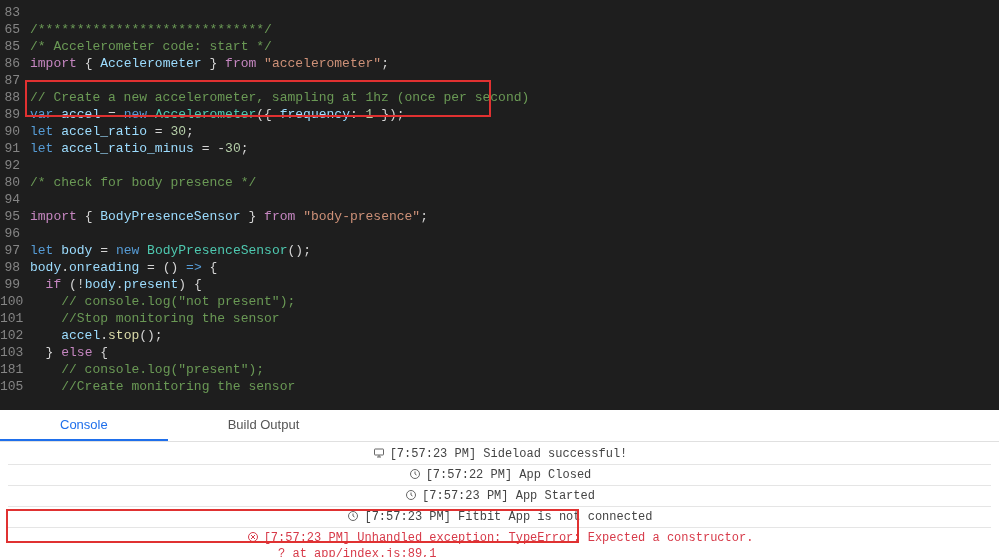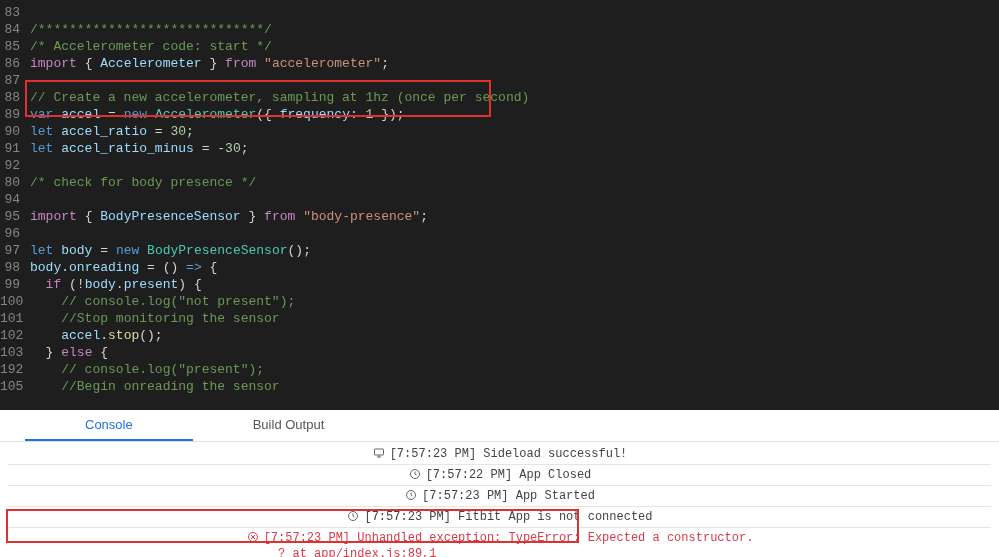--- a/index.html
+++ b/index.html
@@ -63,21 +63,20 @@
     flex-direction: column;
     font-family: "Segoe UI", Arial, sans-serif;
     color: #333;
     position: relative;
   }
   .tabs {
     display: flex;
     height: 32px;
     border-bottom: 1px solid #e0e0e0;
     align-items: stretch;
-    padding-left: 25px;
   }
   .tab {
     padding: 0 60px;
     display: flex;
     align-items: center;
     font-size: 13px;
     color: #555;
     cursor: pointer;
     border-bottom: 2px solid transparent;
   }
@@ -125,42 +124,42 @@
     border-top: 1px solid #e5e5e5;
     margin: 0;
   }
 </style>
 </head>
 <body>
 
 <div class="editor" id="editor">
   <div class="highlight-red" id="hl1" style="top: 80px; left: 25px; width: 466px; height: 37px;"></div>
 <div class="code-line"><span class="gutter">83</span><span class="code"></span></div>
-    <div class="code-line"><span class="gutter">84</span><span class="code"><span class="tok-comment">/*****************************/</span></span></div>
+    <div class="code-line"><span class="gutter">65</span><span class="code"><span class="tok-comment">/*****************************/</span></span></div>
     <div class="code-line"><span class="gutter">85</span><span class="code"><span class="tok-comment">/* Accelerometer code: start */</span></span></div>
     <div class="code-line"><span class="gutter">86</span><span class="code"><span class="tok-keyword">import</span><span class="tok-plain"> </span><span class="tok-punct">{ </span><span class="tok-ident">Accelerometer</span><span class="tok-punct"> }</span><span class="tok-plain"> </span><span class="tok-keyword">from</span><span class="tok-plain"> </span><span class="tok-string">"accelerometer"</span><span class="tok-punct">;</span></span></div>
     <div class="code-line"><span class="gutter">87</span><span class="code"></span></div>
     <div class="code-line"><span class="gutter">88</span><span class="code"><span class="tok-comment">// Create a new accelerometer, sampling at 1hz (once per second)</span></span></div>
     <div class="code-line"><span class="gutter">89</span><span class="code"><span class="tok-declare">var</span><span class="tok-plain"> </span><span class="tok-ident">accel</span><span class="tok-plain"> </span><span class="tok-punct">=</span><span class="tok-plain"> </span><span class="tok-declare">new</span><span class="tok-plain"> </span><span class="tok-class">Accelerometer</span><span class="tok-punct">({ </span><span class="tok-ident">frequency</span><span class="tok-punct">:</span><span class="tok-plain"> </span><span class="tok-number">1</span><span class="tok-punct"> });</span></span></div>
     <div class="code-line"><span class="gutter">90</span><span class="code"><span class="tok-declare">let</span><span class="tok-plain"> </span><span class="tok-ident">accel_ratio</span><span class="tok-plain"> </span><span class="tok-punct">=</span><span class="tok-plain"> </span><span class="tok-number">30</span><span class="tok-punct">;</span></span></div>
     <div class="code-line"><span class="gutter">91</span><span class="code"><span class="tok-declare">let</span><span class="tok-plain"> </span><span class="tok-ident">accel_ratio_minus</span><span class="tok-plain"> </span><span class="tok-punct">=</span><span class="tok-plain"> </span><span class="tok-punct">-</span><span class="tok-number">30</span><span class="tok-punct">;</span></span></div>
     <div class="code-line"><span class="gutter">92</span><span class="code"></span></div>
     <div class="code-line"><span class="gutter">80</span><span class="code"><span class="tok-comment">/* check for body presence */</span></span></div>
     <div class="code-line"><span class="gutter">94</span><span class="code"></span></div>
     <div class="code-line"><span class="gutter">95</span><span class="code"><span class="tok-keyword">import</span><span class="tok-plain"> </span><span class="tok-punct">{ </span><span class="tok-ident">BodyPresenceSensor</span><span class="tok-punct"> }</span><span class="tok-plain"> </span><span class="tok-keyword">from</span><span class="tok-plain"> </span><span class="tok-string">"body-presence"</span><span class="tok-punct">;</span></span></div>
     <div class="code-line"><span class="gutter">96</span><span class="code"></span></div>
     <div class="code-line"><span class="gutter">97</span><span class="code"><span class="tok-declare">let</span><span class="tok-plain"> </span><span class="tok-ident">body</span><span class="tok-plain"> </span><span class="tok-punct">=</span><span class="tok-plain"> </span><span class="tok-declare">new</span><span class="tok-plain"> </span><span class="tok-class">BodyPresenceSensor</span><span class="tok-punct">();</span></span></div>
     <div class="code-line"><span class="gutter">98</span><span class="code"><span class="tok-ident">body</span><span class="tok-punct">.</span><span class="tok-ident">onreading</span><span class="tok-plain"> </span><span class="tok-punct">=</span><span class="tok-plain"> </span><span class="tok-punct">()</span><span class="tok-plain"> </span><span class="tok-declare">=&gt;</span><span class="tok-plain"> </span><span class="tok-punct">{</span></span></div>
     <div class="code-line"><span class="gutter">99</span><span class="code"><span class="tok-plain">  </span><span class="tok-keyword">if</span><span class="tok-plain"> </span><span class="tok-punct">(!</span><span class="tok-ident">body</span><span class="tok-punct">.</span><span class="tok-ident">present</span><span class="tok-punct">) {</span></span></div>
     <div class="code-line"><span class="gutter">100</span><span class="code"><span class="tok-plain">    </span><span class="tok-comment">// console.log("not present");</span></span></div>
     <div class="code-line"><span class="gutter">101</span><span class="code"><span class="tok-plain">    </span><span class="tok-comment">//Stop monitoring the sensor</span></span></div>
     <div class="code-line"><span class="gutter">102</span><span class="code"><span class="tok-plain">    </span><span class="tok-ident">accel</span><span class="tok-punct">.</span><span class="tok-func">stop</span><span class="tok-punct">();</span></span></div>
     <div class="code-line"><span class="gutter">103</span><span class="code"><span class="tok-plain">  </span><span class="tok-punct">}</span><span class="tok-plain"> </span><span class="tok-keyword">else</span><span class="tok-plain"> </span><span class="tok-punct">{</span></span></div>
-    <div class="code-line"><span class="gutter">192</span><span class="code"><span class="tok-plain">    </span><span class="tok-comment">// console.log("present");</span></span></div>
-    <div class="code-line"><span class="gutter">105</span><span class="code"><span class="tok-plain">    </span><span class="tok-comment">//Begin onreading the sensor</span></span></div>
+    <div class="code-line"><span class="gutter">181</span><span class="code"><span class="tok-plain">    </span><span class="tok-comment">// console.log("present");</span></span></div>
+    <div class="code-line"><span class="gutter">105</span><span class="code"><span class="tok-plain">    </span><span class="tok-comment">//Create monitoring the sensor</span></span></div>
   </div>
 
 <div class="panel">
   <div class="tabs">
     <div class="tab active">Console</div>
     <div class="tab">Build Output</div>
   </div>
   <div class="console-body" id="console-body">
     <div class="highlight-red-console" id="hl2" style="top: 99px; left: 6px; width: 573px; height: 34px;"></div>
   <div class="log-line ">

